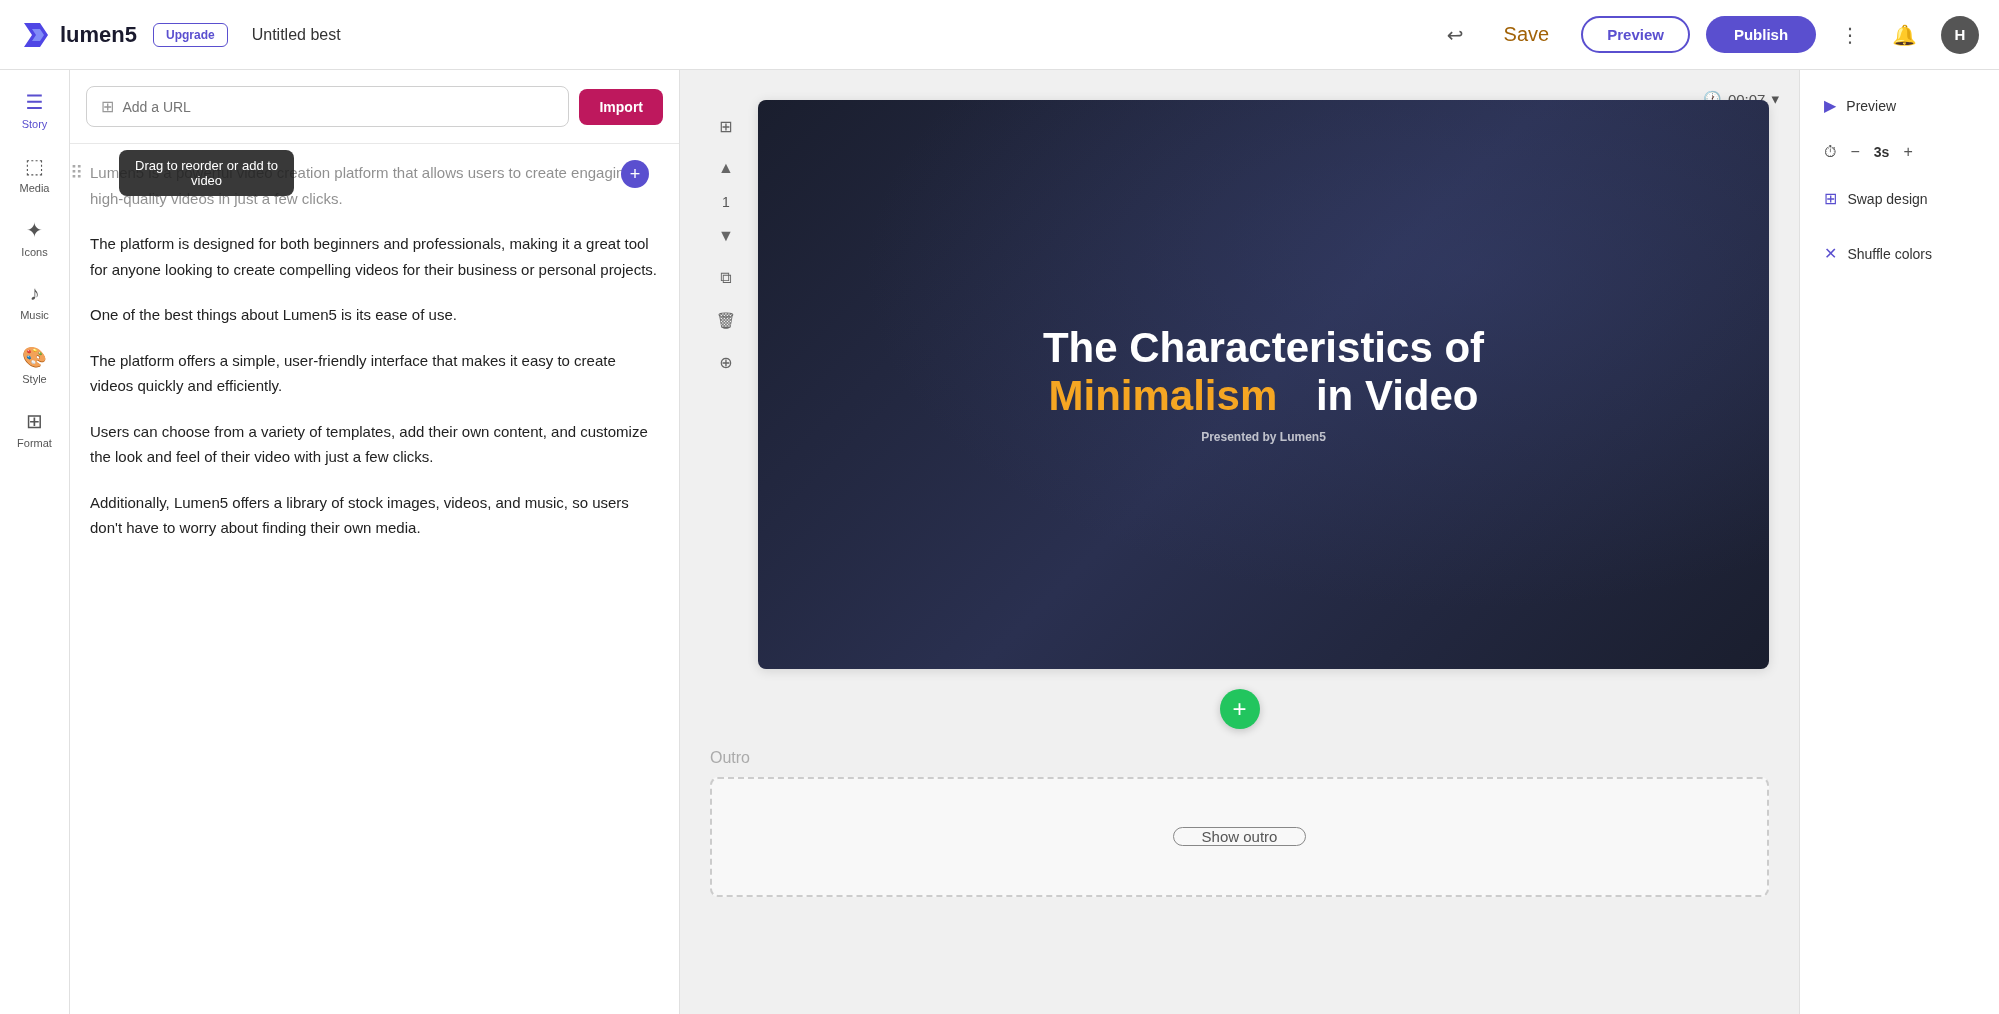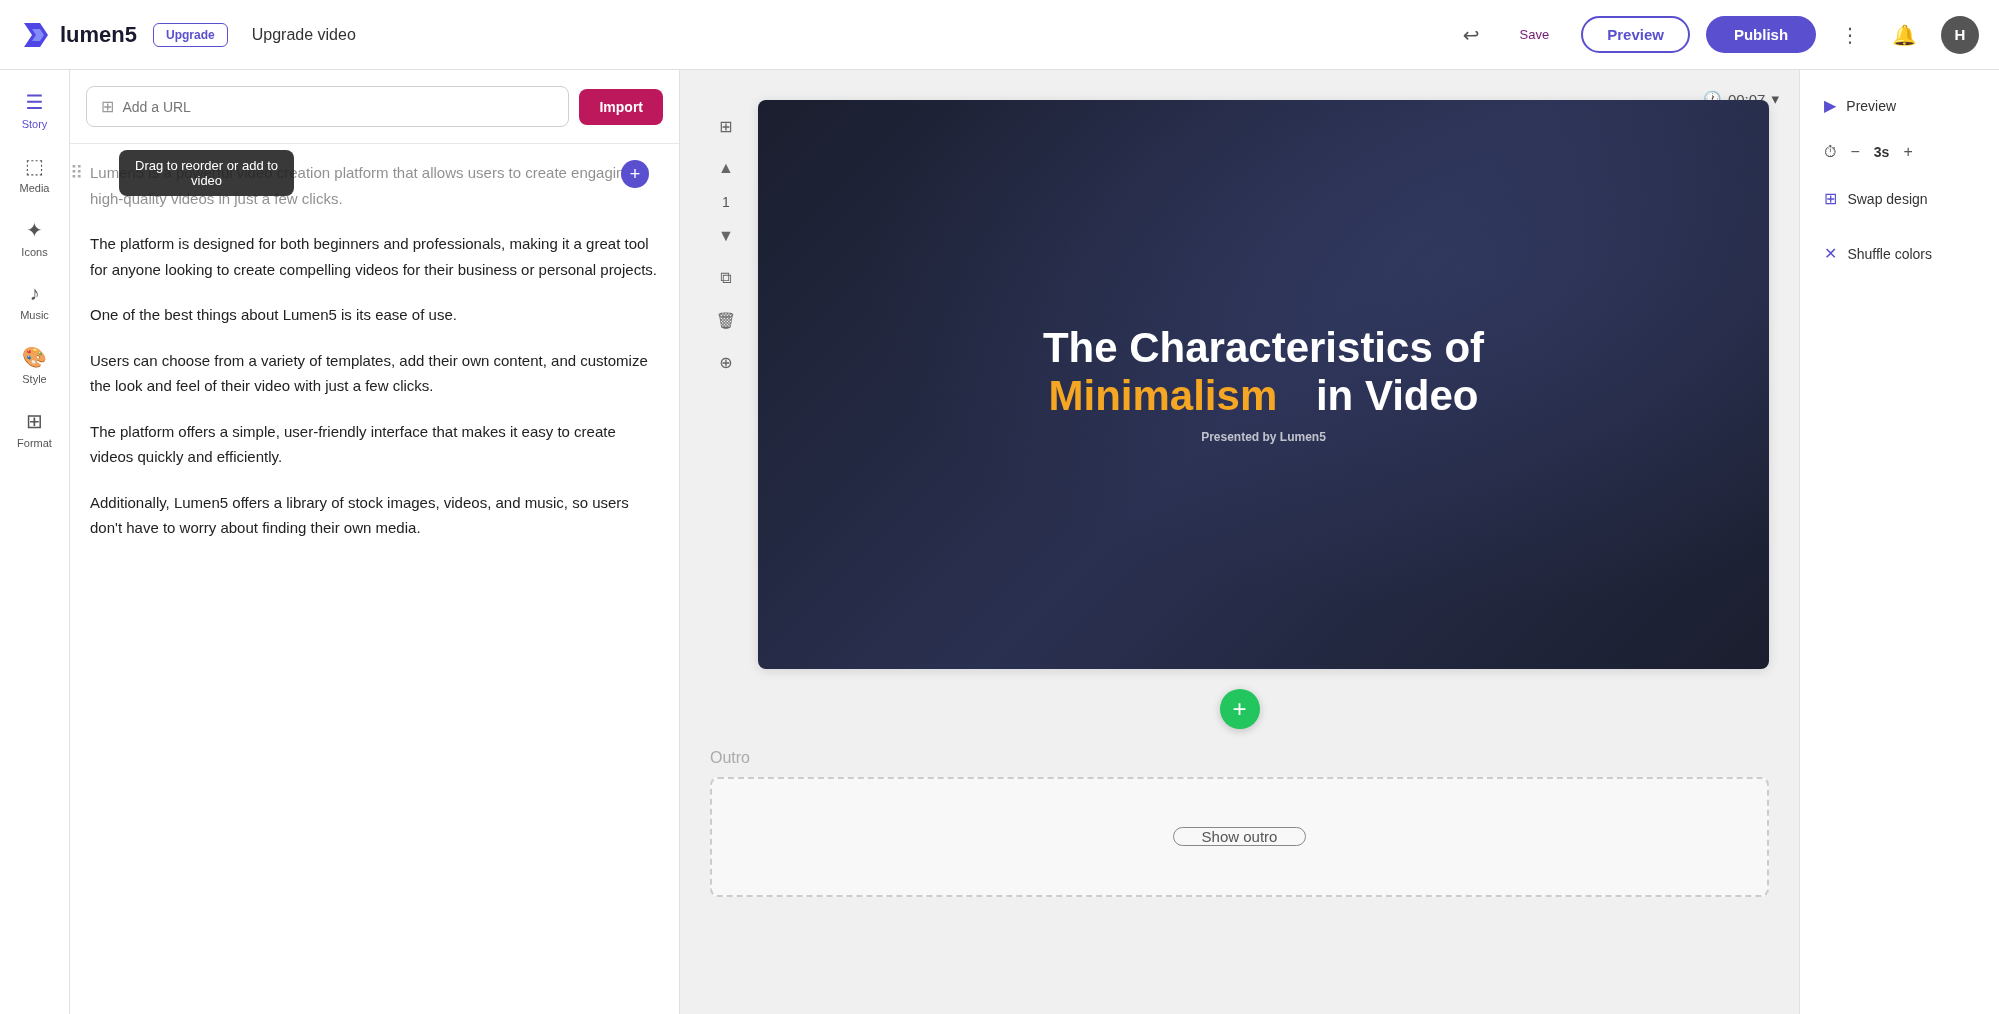--- a/index.html
+++ b/index.html
@@ -15,21 +15,21 @@
     .logo-icon { width: 32px; height: 32px; }
     .logo-text { font-size: 22px; font-weight: 700; color: #1a1a2e; }
     .upgrade-btn {
       border: 1.5px solid #5a4fcf; color: #5a4fcf; background: transparent;
       padding: 4px 12px; border-radius: 6px; font-size: 12px; font-weight: 600; cursor: pointer;
     }
     .video-title { font-size: 16px; color: #333; margin-left: 8px; }
     .nav-spacer { flex: 1; }
     .nav-undo { background: none; border: none; cursor: pointer; padding: 8px; color: #555; font-size: 20px; }
     .save-btn {
-      background: none; border: none; cursor: pointer; font-size: 13px; color: #701a75; font-weight: 500; padding: 8px 16px;
+      background: none; border: none; cursor: pointer; font-size: 20px; color: #a16207; font-weight: 500; padding: 8px 16px;
     }
     .preview-btn {
       border: 2px solid #5a4fcf; color: #5a4fcf; background: transparent;
       padding: 8px 24px; border-radius: 30px; font-size: 15px; font-weight: 600; cursor: pointer;
     }
     .publish-btn {
       background: #5a4fcf; color: #fff; border: none;
       padding: 10px 28px; border-radius: 30px; font-size: 15px; font-weight: 700; cursor: pointer;
     }
     .nav-more { background: none; border: none; cursor: pointer; font-size: 20px; color: #555; padding: 8px; }
@@ -197,21 +197,21 @@
 
 <div class="navbar">
   <div class="logo">
     <svg class="logo-icon" viewBox="0 0 32 32">
       <polygon points="4,4 20,4 28,16 20,28 4,28 12,16" fill="#4f46e5"></polygon>
       <polygon points="12,10 20,10 24,16 20,22 12,22 16,16" fill="#818cf8"></polygon>
     </svg>
     <span class="logo-text">lumen5</span>
   </div>
   <button class="upgrade-btn">Upgrade</button>
-  <span class="video-title">Upgrade video</span>
+  <span class="video-title">Untitled best</span>
   <div class="nav-spacer"></div>
   <button class="nav-undo" title="Undo">↩</button>
   <button class="save-btn">Save</button>
   <button class="preview-btn">Preview</button>
   <button class="publish-btn">Publish</button>
   <button class="nav-more">⋮</button>
   <button class="nav-bell">🔔</button>
   <div class="nav-avatar">H</div>
 </div>
 
@@ -259,22 +259,22 @@
       <div style="position:relative; margin-bottom:20px;">
         <span class="drag-handle" style="position:absolute;left:-20px;top:2px;color:#aaa;font-size:18px;">⠿</span>
         <div class="drag-tooltip" style="position:absolute;left:0px;top:-10px;background:rgba(30,30,30,0.88);color:#fff;padding:8px 16px;border-radius:8px;font-size:13px;font-weight:500;text-align:center;z-index:200;white-space:pre-line;pointer-events:none;">Drag to reorder or add to
 video</div>
         <p class="story-paragraph" style="opacity:0.5;">Lumen5 is a powerful video creation platform that allows users to create engaging, high-quality videos in just a few clicks.</p>
         <div class="add-scene-bubble" style="position:absolute;right:10px;top:0px;width:28px;height:28px;border-radius:50%;background:#5a4fcf;color:#fff;display:flex;align-items:center;justify-content:center;font-size:18px;cursor:pointer;">+</div>
       </div>
 
       <p class="story-paragraph">The platform is designed for both beginners and professionals, making it a great tool for anyone looking to create compelling videos for their business or personal projects.</p>
       <p class="story-paragraph">One of the best things about Lumen5 is its ease of use.</p>
+      <p class="story-paragraph">The platform offers a simple, user-friendly interface that makes it easy to create videos quickly and efficiently.</p>
       <p class="story-paragraph">Users can choose from a variety of templates, add their own content, and customize the look and feel of their video with just a few clicks.</p>
-      <p class="story-paragraph">The platform offers a simple, user-friendly interface that makes it easy to create videos quickly and efficiently.</p>
       <p class="story-paragraph">Additionally, Lumen5 offers a library of stock images, videos, and music, so users don't have to worry about finding their own media.</p>
     </div>
   </div>
 
   <div class="content-area" style="position:relative;">
 
     <div class="timer-display">
       <span>🕐</span>
       <span>00:07</span>
       <span>▾</span>

